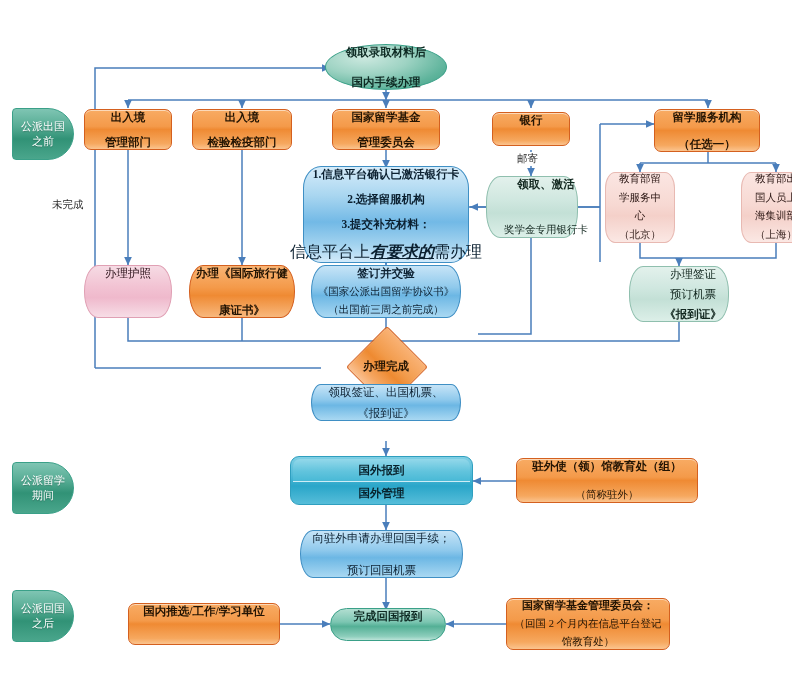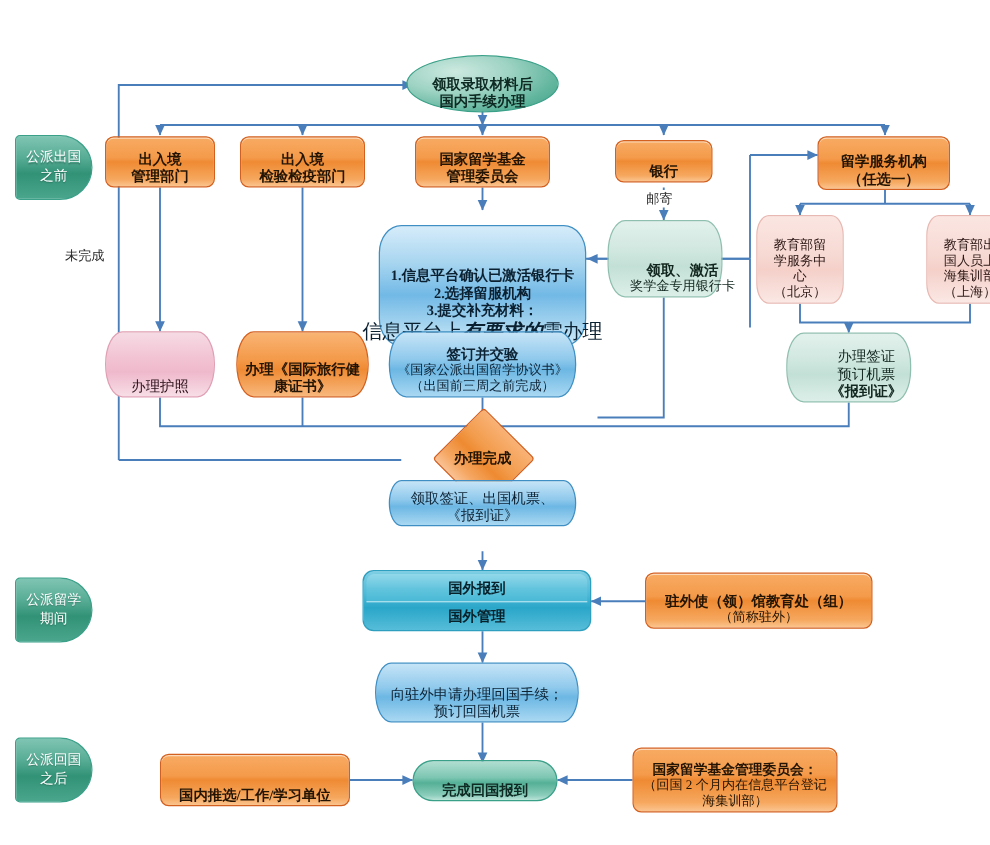--- a/index.html
+++ b/index.html
@@ -17,21 +17,21 @@
   }
   #wires{position:absolute;left:0;top:0;width:792px;height:676px;}
 
   
   .node{
     position:absolute;
     box-sizing:border-box;
     display:flex;
     flex-direction:column;
     align-items:center;
-    justify-content:flex-end;
+    justify-content:space-between;
     text-align:center;
     line-height:1.22;
     font-size:11.5px;
     z-index:3;
   }
   .node .ln{display:block;white-space:nowrap;}
 
   
   .orange{
     border:1.2px solid #d4601f;
@@ -292,21 +292,21 @@
 
   <div class="node orange" style="left:492px;top:112px;width:78px;height:34px;">
     <span class="ln">银行</span>
   </div>
 
   <div class="node orange" style="left:654px;top:109px;width:106px;height:43px;">
     <span class="ln">留学服务机构</span>
     <span class="ln">（任选一）</span>
   </div>
 
-  <div class="node infobox" style="left:303px;top:180px;width:166px;height:97px;">
+  <div class="node infobox" style="left:303px;top:166px;width:166px;height:97px;">
     <span class="ln">1.信息平台确认已激活银行卡</span>
     <span class="ln">2.选择留服机构</span>
     <span class="ln">3.提交补充材料：</span>
     <span class="ln sub"><span>信息平台上</span><span class="emph">有要求的</span><span>需办理</span></span>
   </div>
 
   <div class="node palegreen" style="left:486px;top:176px;width:92px;height:62px;">
     <span class="ln" style="font-weight:bold;">领取、激活</span>
     <span class="ln" style="font-size:10.5px;">奖学金专用银行卡</span>
   </div>
@@ -375,16 +375,16 @@
     <span class="ln">国内推选/工作/学习单位</span>
   </div>
 
   <div class="node pill" style="left:330px;top:608px;width:116px;height:33px;">
     <span class="ln">完成回国报到</span>
   </div>
 
   <div class="node orange" style="left:506px;top:598px;width:164px;height:52px;">
     <span class="ln" style="font-size:11px;">国家留学基金管理委员会：</span>
     <span class="ln" style="font-weight:normal;font-size:10.5px;">（回国 2 个月内在信息平台登记</span>
-    <span class="ln" style="font-weight:normal;font-size:10.5px;">海集训部）</span>
+    <span class="ln" style="font-weight:normal;font-size:10.5px;">馆教育处）</span>
   </div>
 
 </div>
 
 </body></html>

